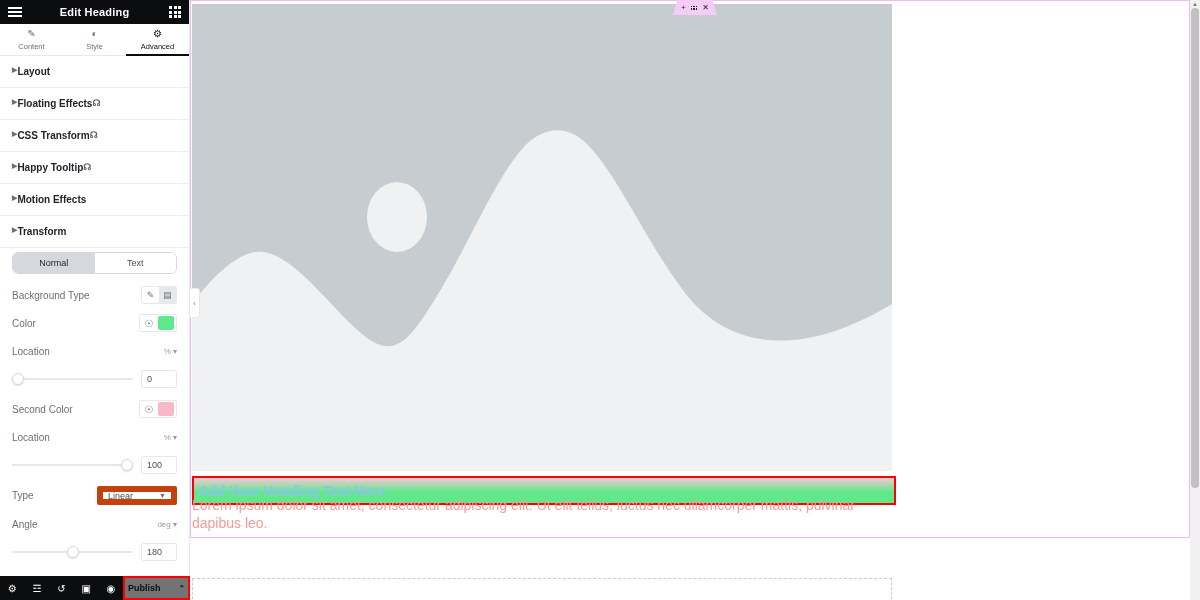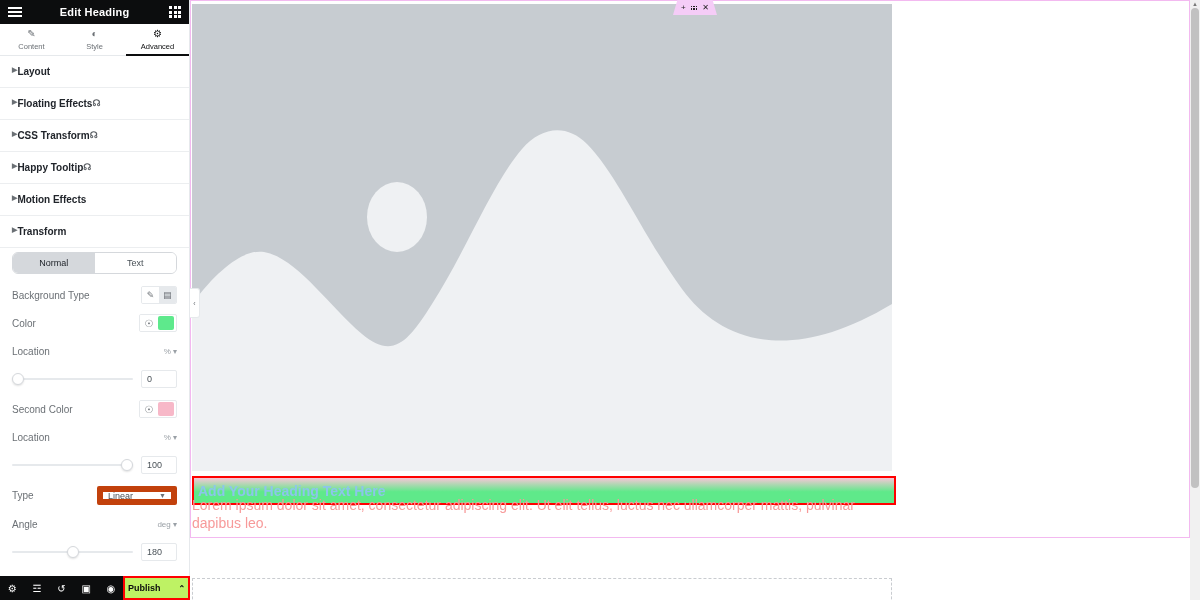--- a/index.html
+++ b/index.html
@@ -85,21 +85,21 @@
             font-size: 9px; color: #495157; cursor: pointer; }
   .select .cv { font-size: 7px; color:#6b7075;}
 
   .panel-footer {
     position: absolute; bottom: 0; left: 0; width: 190px; height: 24px;
     background: #0c0d0e; display: flex; align-items: center; z-index: 6;
   }
   .foot-ico { width: 25px; height: 24px; display: flex; align-items: center; justify-content: center;
               color: #fff; font-size: 10px; cursor: pointer; }
   .publish {
-    margin-left: auto; height: 24px; width: 68px; background: #bef264;
+    margin-left: auto; height: 24px; width: 68px; background: #737373;
     display: flex; align-items: center; justify-content: center; gap: 18px;
     font-size: 9px; font-weight: bold; color: #0c0d0e; cursor: pointer;
     outline: 2px solid #ff0000; outline-offset: -2px;
   }
   .publish .cu { font-size: 8px; }
 
   .collapse-tab {
     position: absolute; left: 190px; top: 288px; width: 10px; height: 30px;
     background: #fff; border: 1px solid #e6e9ec; border-left: none;
     border-radius: 0 3px 3px 0; display: flex; align-items: center; justify-content: center;

